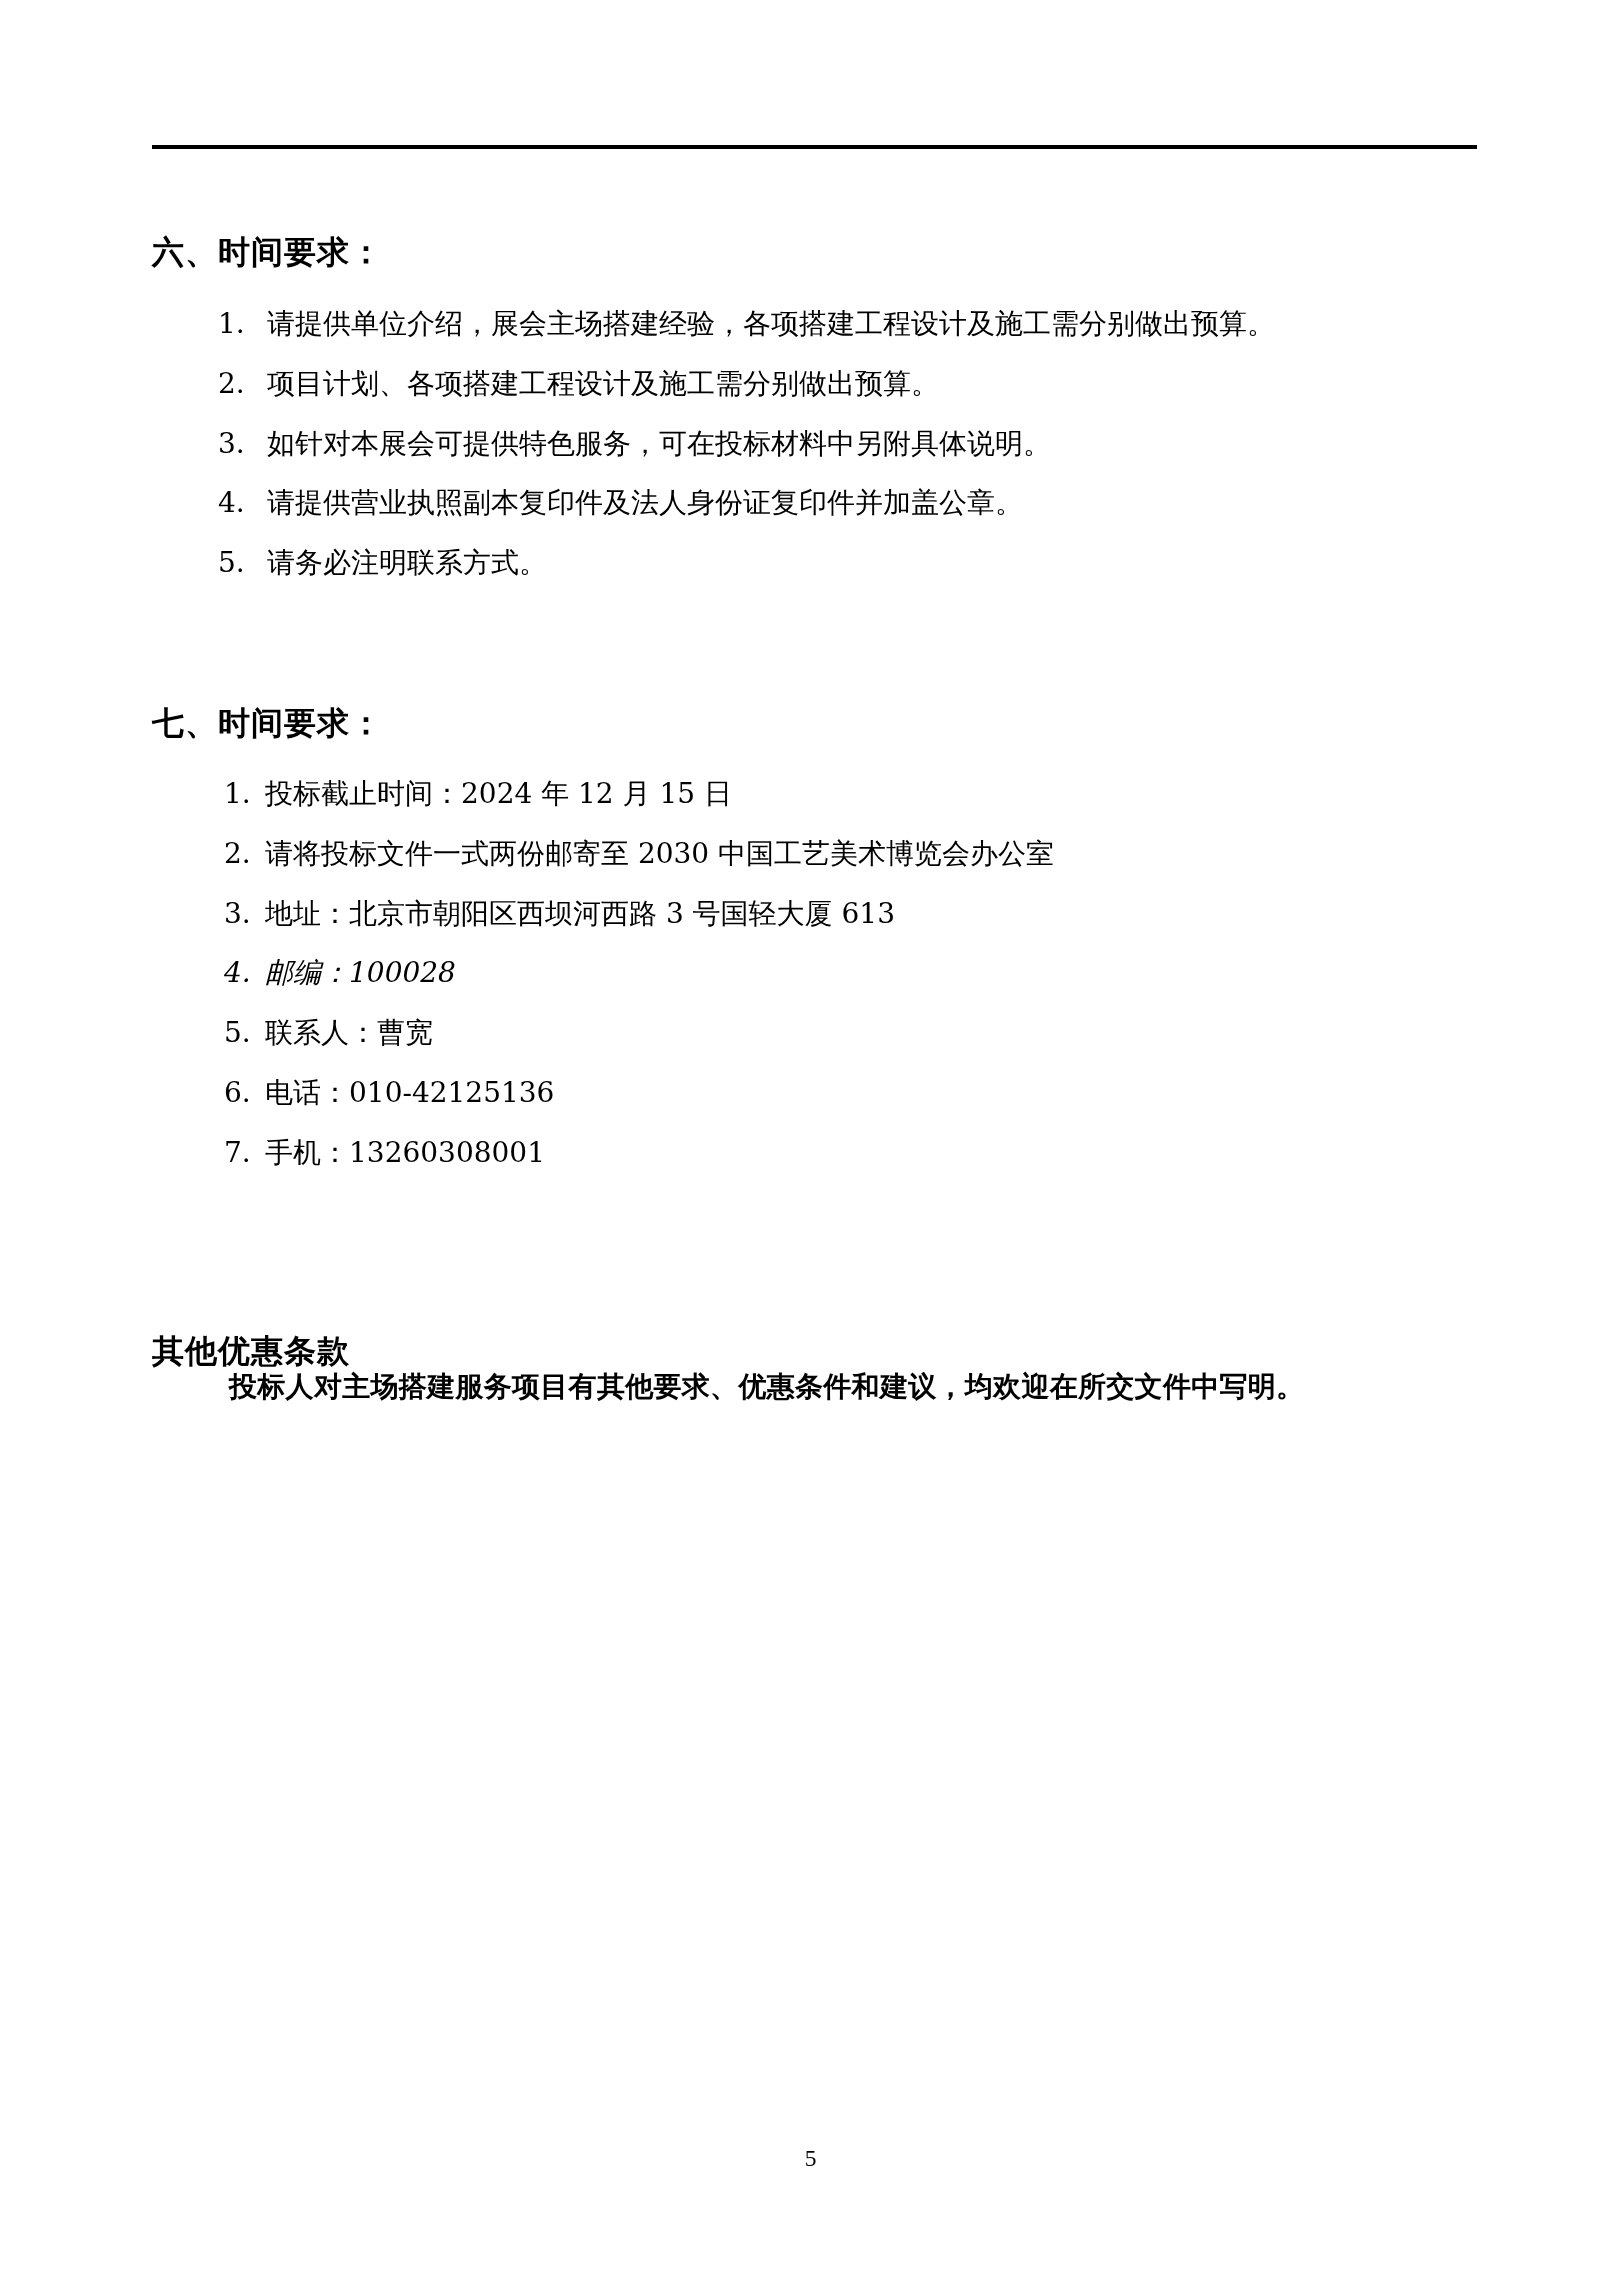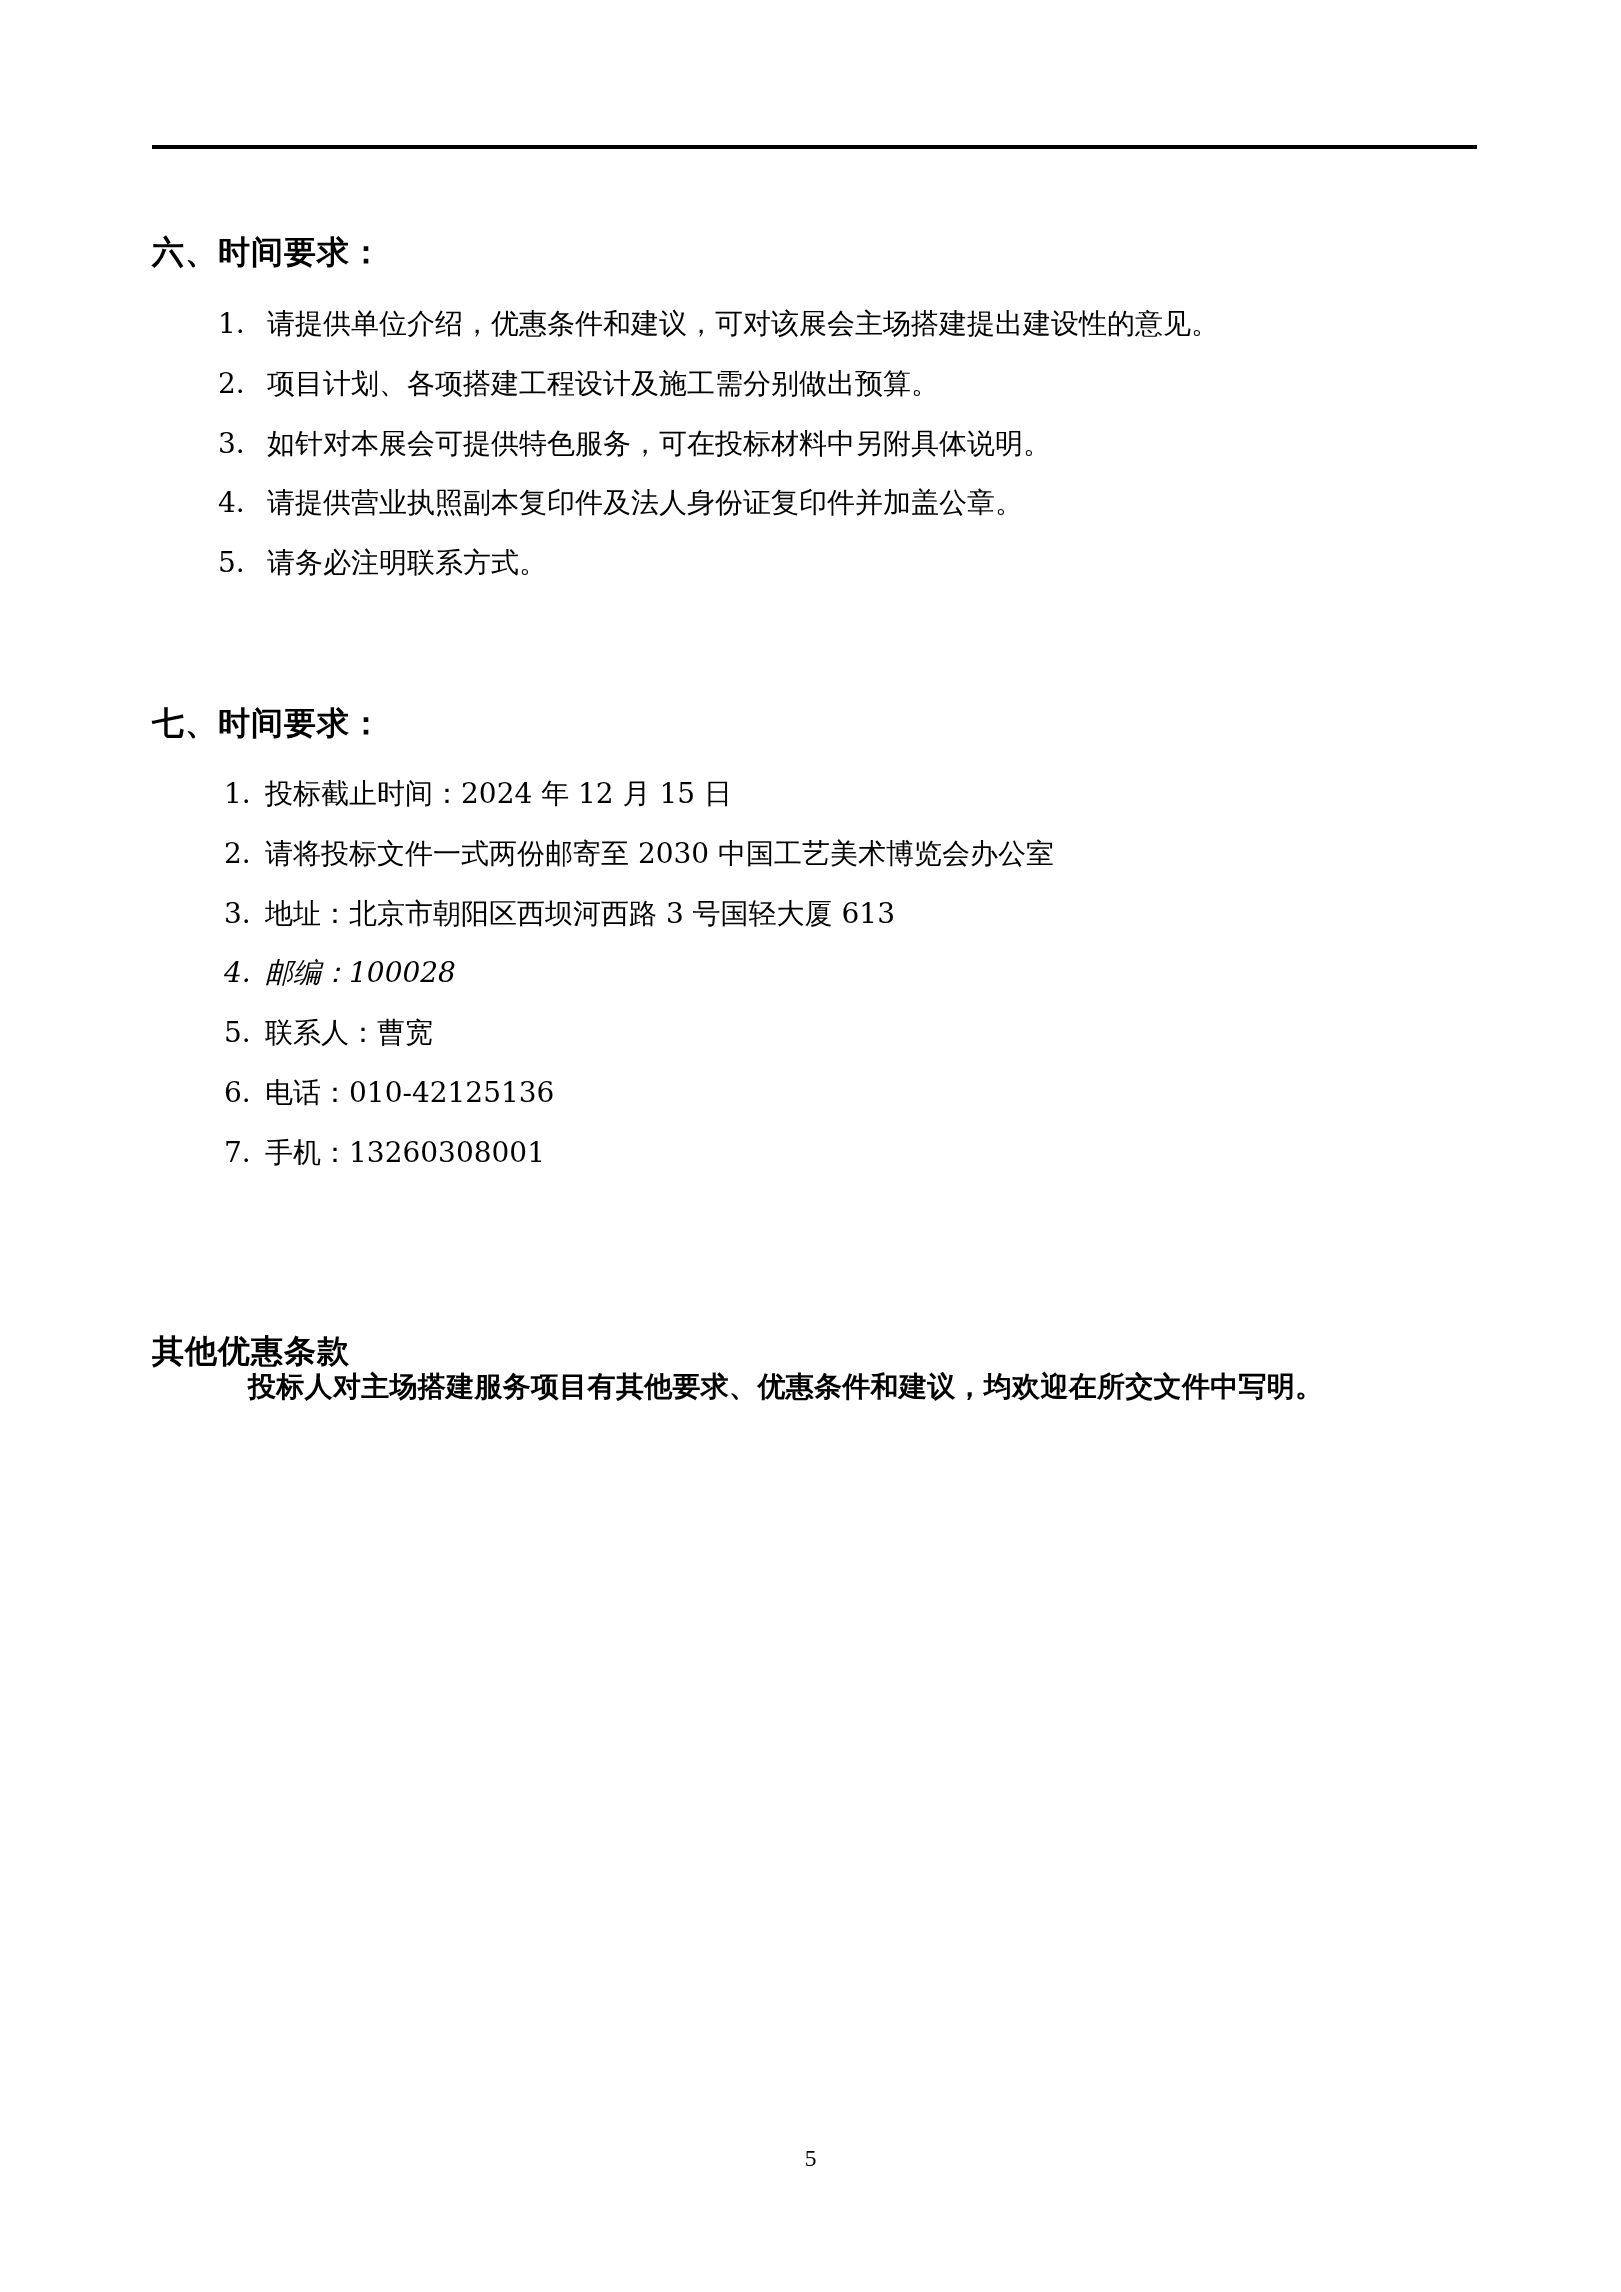--- a/index.html
+++ b/index.html
@@ -46,21 +46,21 @@
       line-height: 35px;
     }
     .item-num {
       display: inline-block;
     }
     .item-text {
       display: inline;
     }
     .paragraph {
       position: absolute;
-      left: 248px;
+      left: 229px;
       top: 1368px;
       font-family: "DejaVu Sans", "Liberation Sans", sans-serif;
       font-weight: bold;
       font-size: 28px;
       line-height: 37px;
       white-space: nowrap;
       letter-spacing: 0.3px;
     }
     .page-number {
       position: absolute;
@@ -73,21 +73,21 @@
       line-height: 27.4px;
     }
   </style>
 </head>
 <body>
 
 <div class="header-rule"></div>
 
 <div class="section-title" style="top:233px;">六、时间要求：</div>
 <ul class="list" style="left:218px; top:306px;">
-  <li class="list-item" style="top:0px;"><span class="item-num" style="width:49px;">1.</span><span class="item-text">请提供单位介绍，优惠条件和建议，可对该展会主场搭建提出建设性的意见。</span></li>
+  <li class="list-item" style="top:0px;"><span class="item-num" style="width:49px;">1.</span><span class="item-text">请提供单位介绍，展会主场搭建经验，各项搭建工程设计及施工需分别做出预算。</span></li>
   <li class="list-item" style="top:60px;"><span class="item-num" style="width:49px;">2.</span><span class="item-text">项目计划、各项搭建工程设计及施工需分别做出预算。</span></li>
   <li class="list-item" style="top:120px;"><span class="item-num" style="width:49px;">3.</span><span class="item-text">如针对本展会可提供特色服务，可在投标材料中另附具体说明。</span></li>
   <li class="list-item" style="top:179px;"><span class="item-num" style="width:49px;">4.</span><span class="item-text">请提供营业执照副本复印件及法人身份证复印件并加盖公章。</span></li>
   <li class="list-item" style="top:239px;"><span class="item-num" style="width:49px;">5.</span><span class="item-text">请务必注明联系方式。</span></li>
 </ul>
 
 <div class="section-title" style="top:704px;">七、时间要求：</div>
 <ul class="list" style="left:224px; top:776px;">
   <li class="list-item" style="top:0px;"><span class="item-num" style="width:41px;">1.</span><span class="item-text">投标截止时间：2024 年 12 月 15 日</span></li>
   <li class="list-item" style="top:60px;"><span class="item-num" style="width:41px;">2.</span><span class="item-text">请将投标文件一式两份邮寄至 2030 中国工艺美术博览会办公室</span></li>

